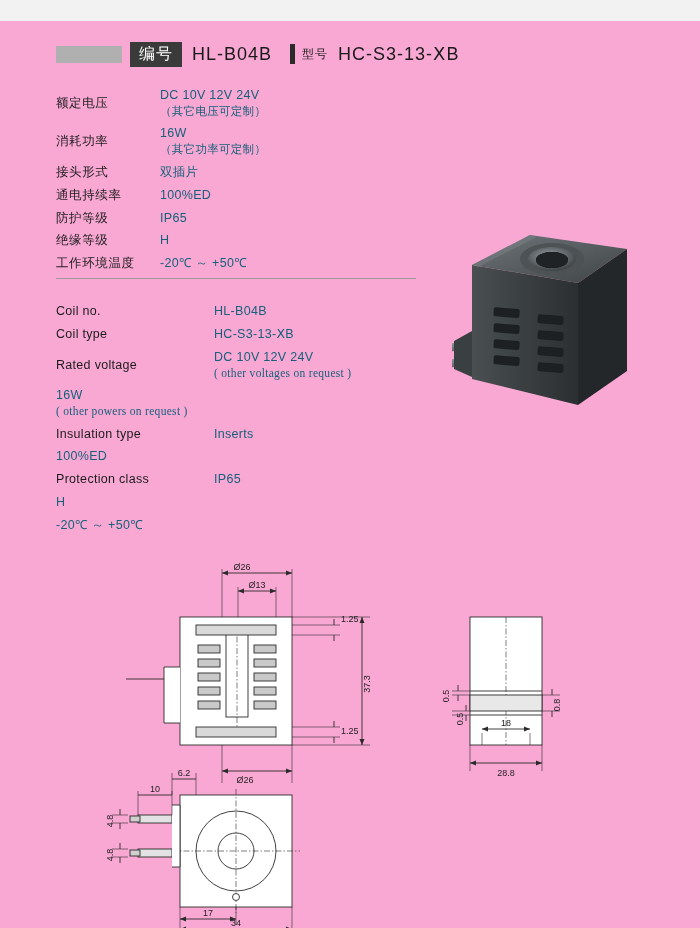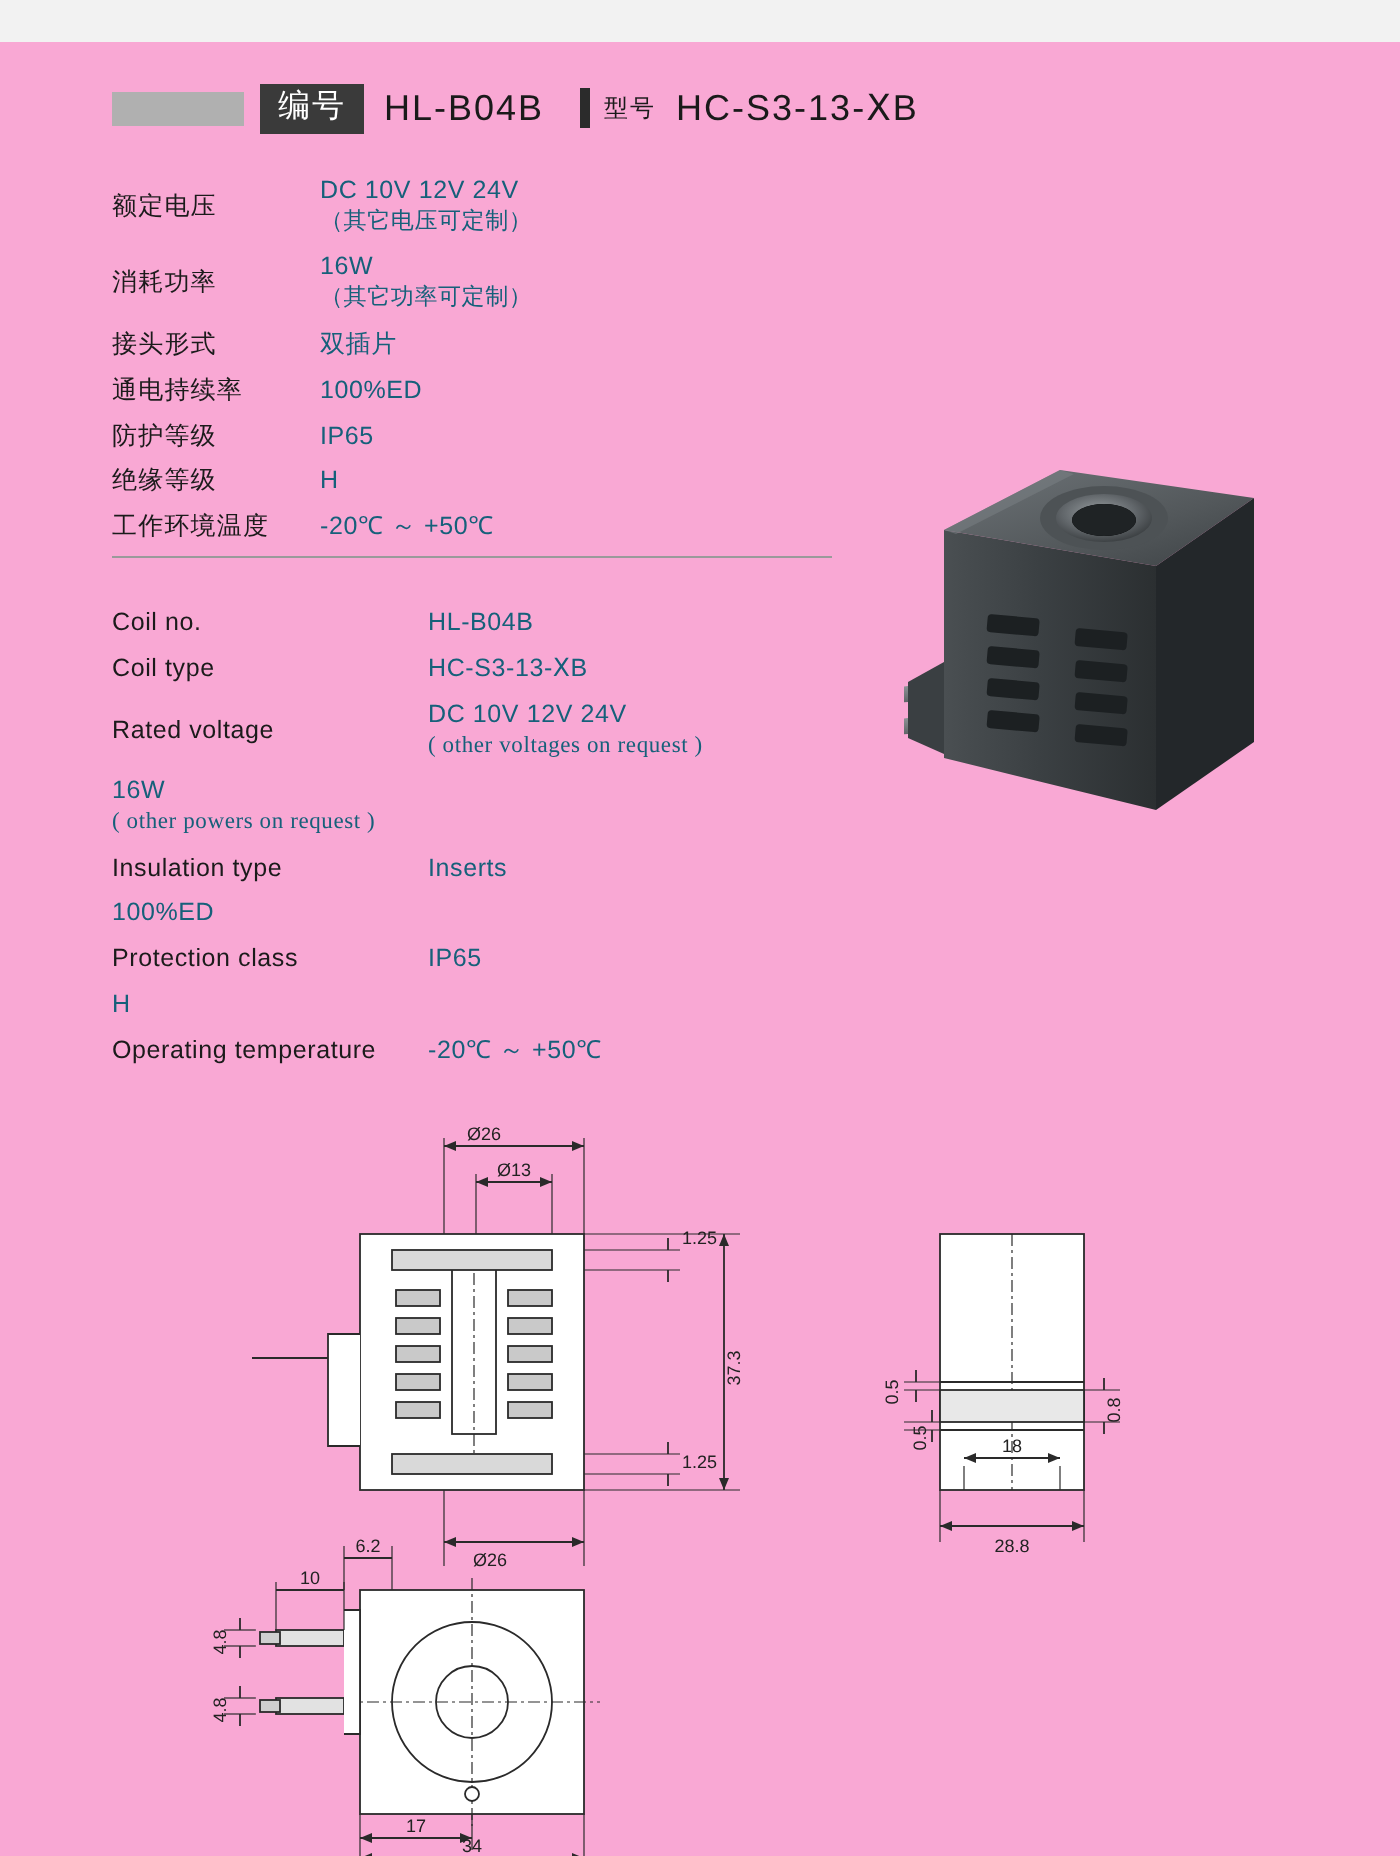--- a/index.html
+++ b/index.html
@@ -218,21 +218,20 @@
       <div class="v">100%ED</div>
     </div>
     <div class="row">
       <div class="k">Protection class</div>
       <div class="v">IP65</div>
     </div>
     <div class="row">
       <div class="v">H</div>
     </div>
     <div class="row">
-      <div class="k">Operating temperature</div>
       <div class="v">-20℃ ～ +50℃</div>
     </div>
   </div>
 
   <div class="photo">
     <svg width="200" height="205" viewBox="0 0 200 205">
       <defs>
         <linearGradient id="bodyG" x1="0" y1="0" x2="1" y2="0">
           <stop offset="0%" stop-color="#4a4f52"></stop>
           <stop offset="45%" stop-color="#3b4043"></stop>

